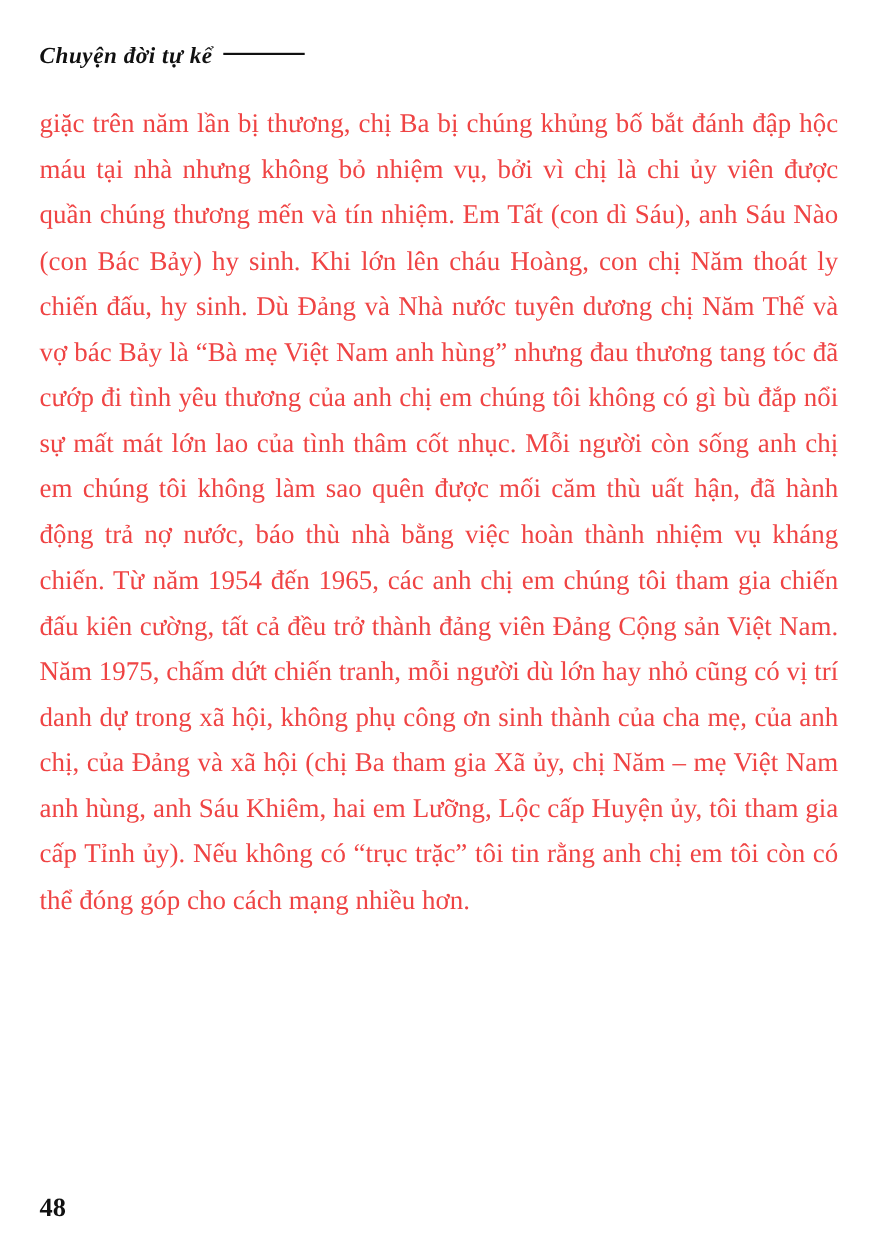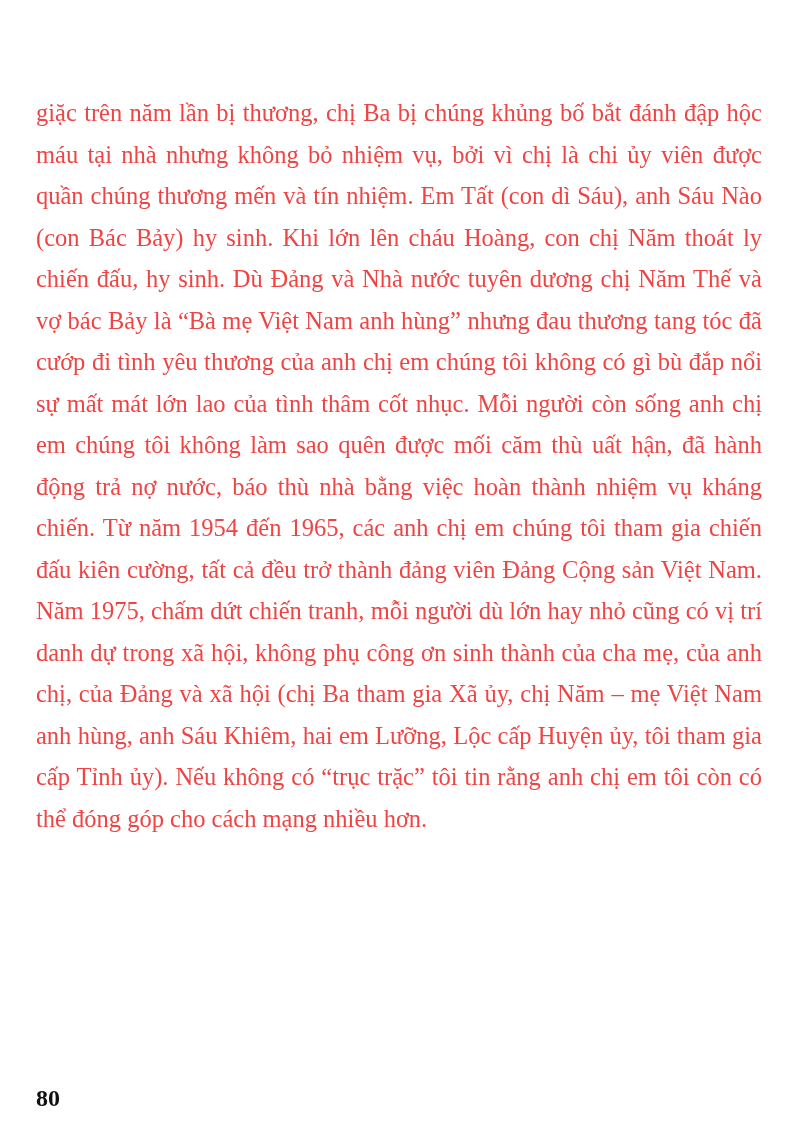--- a/index.html
+++ b/index.html
@@ -63,20 +63,24 @@
     font-weight: bold;
     font-size: 24px;
     color: #111111;
   }
 </style>
 </head>
 <body>
 
 <div class="page">
 
+  <div class="header">
+    <div class="header-title">Chuyện đời tự kể</div>
+    <div class="header-rule"></div>
+  </div>
 
   <div class="body-text">
     <p>giặc trên năm lần bị thương, chị Ba bị chúng khủng bố bắt đánh đập hộc máu tại nhà nhưng không bỏ nhiệm vụ, bởi vì chị là chi ủy viên được quần chúng thương mến và tín nhiệm. Em Tất (con dì Sáu), anh Sáu Nào (con Bác Bảy) hy sinh. Khi lớn lên cháu Hoàng, con chị Năm thoát ly chiến đấu, hy sinh. Dù Đảng và Nhà nước tuyên dương chị Năm Thế và vợ bác Bảy là “Bà mẹ Việt Nam anh hùng” nhưng đau thương tang tóc đã cướp đi tình yêu thương của anh chị em chúng tôi không có gì bù đắp nổi sự mất mát lớn lao của tình thâm cốt nhục. Mỗi người còn sống anh chị em chúng tôi không làm sao quên được mối căm thù uất hận, đã hành động trả nợ nước, báo thù nhà bằng việc hoàn thành nhiệm vụ kháng chiến. Từ năm 1954 đến 1965, các anh chị em chúng tôi tham gia chiến đấu kiên cường, tất cả đều trở thành đảng viên Đảng Cộng sản Việt Nam. Năm 1975, chấm dứt chiến tranh, mỗi người dù lớn hay nhỏ cũng có vị trí danh dự trong xã hội, không phụ công ơn sinh thành của cha mẹ, của anh chị, của Đảng và xã hội (chị Ba tham gia Xã ủy, chị Năm – mẹ Việt Nam anh hùng, anh Sáu Khiêm, hai em Lưỡng, Lộc cấp Huyện ủy, tôi tham gia cấp Tỉnh ủy). Nếu không có “trục trặc” tôi tin rằng anh chị em tôi còn có thể đóng góp cho cách mạng nhiều hơn.</p>
   </div>
 
-  <div class="page-number">80</div>
+  <div class="page-number">48</div>
 
 </div>
 
 </body></html>

